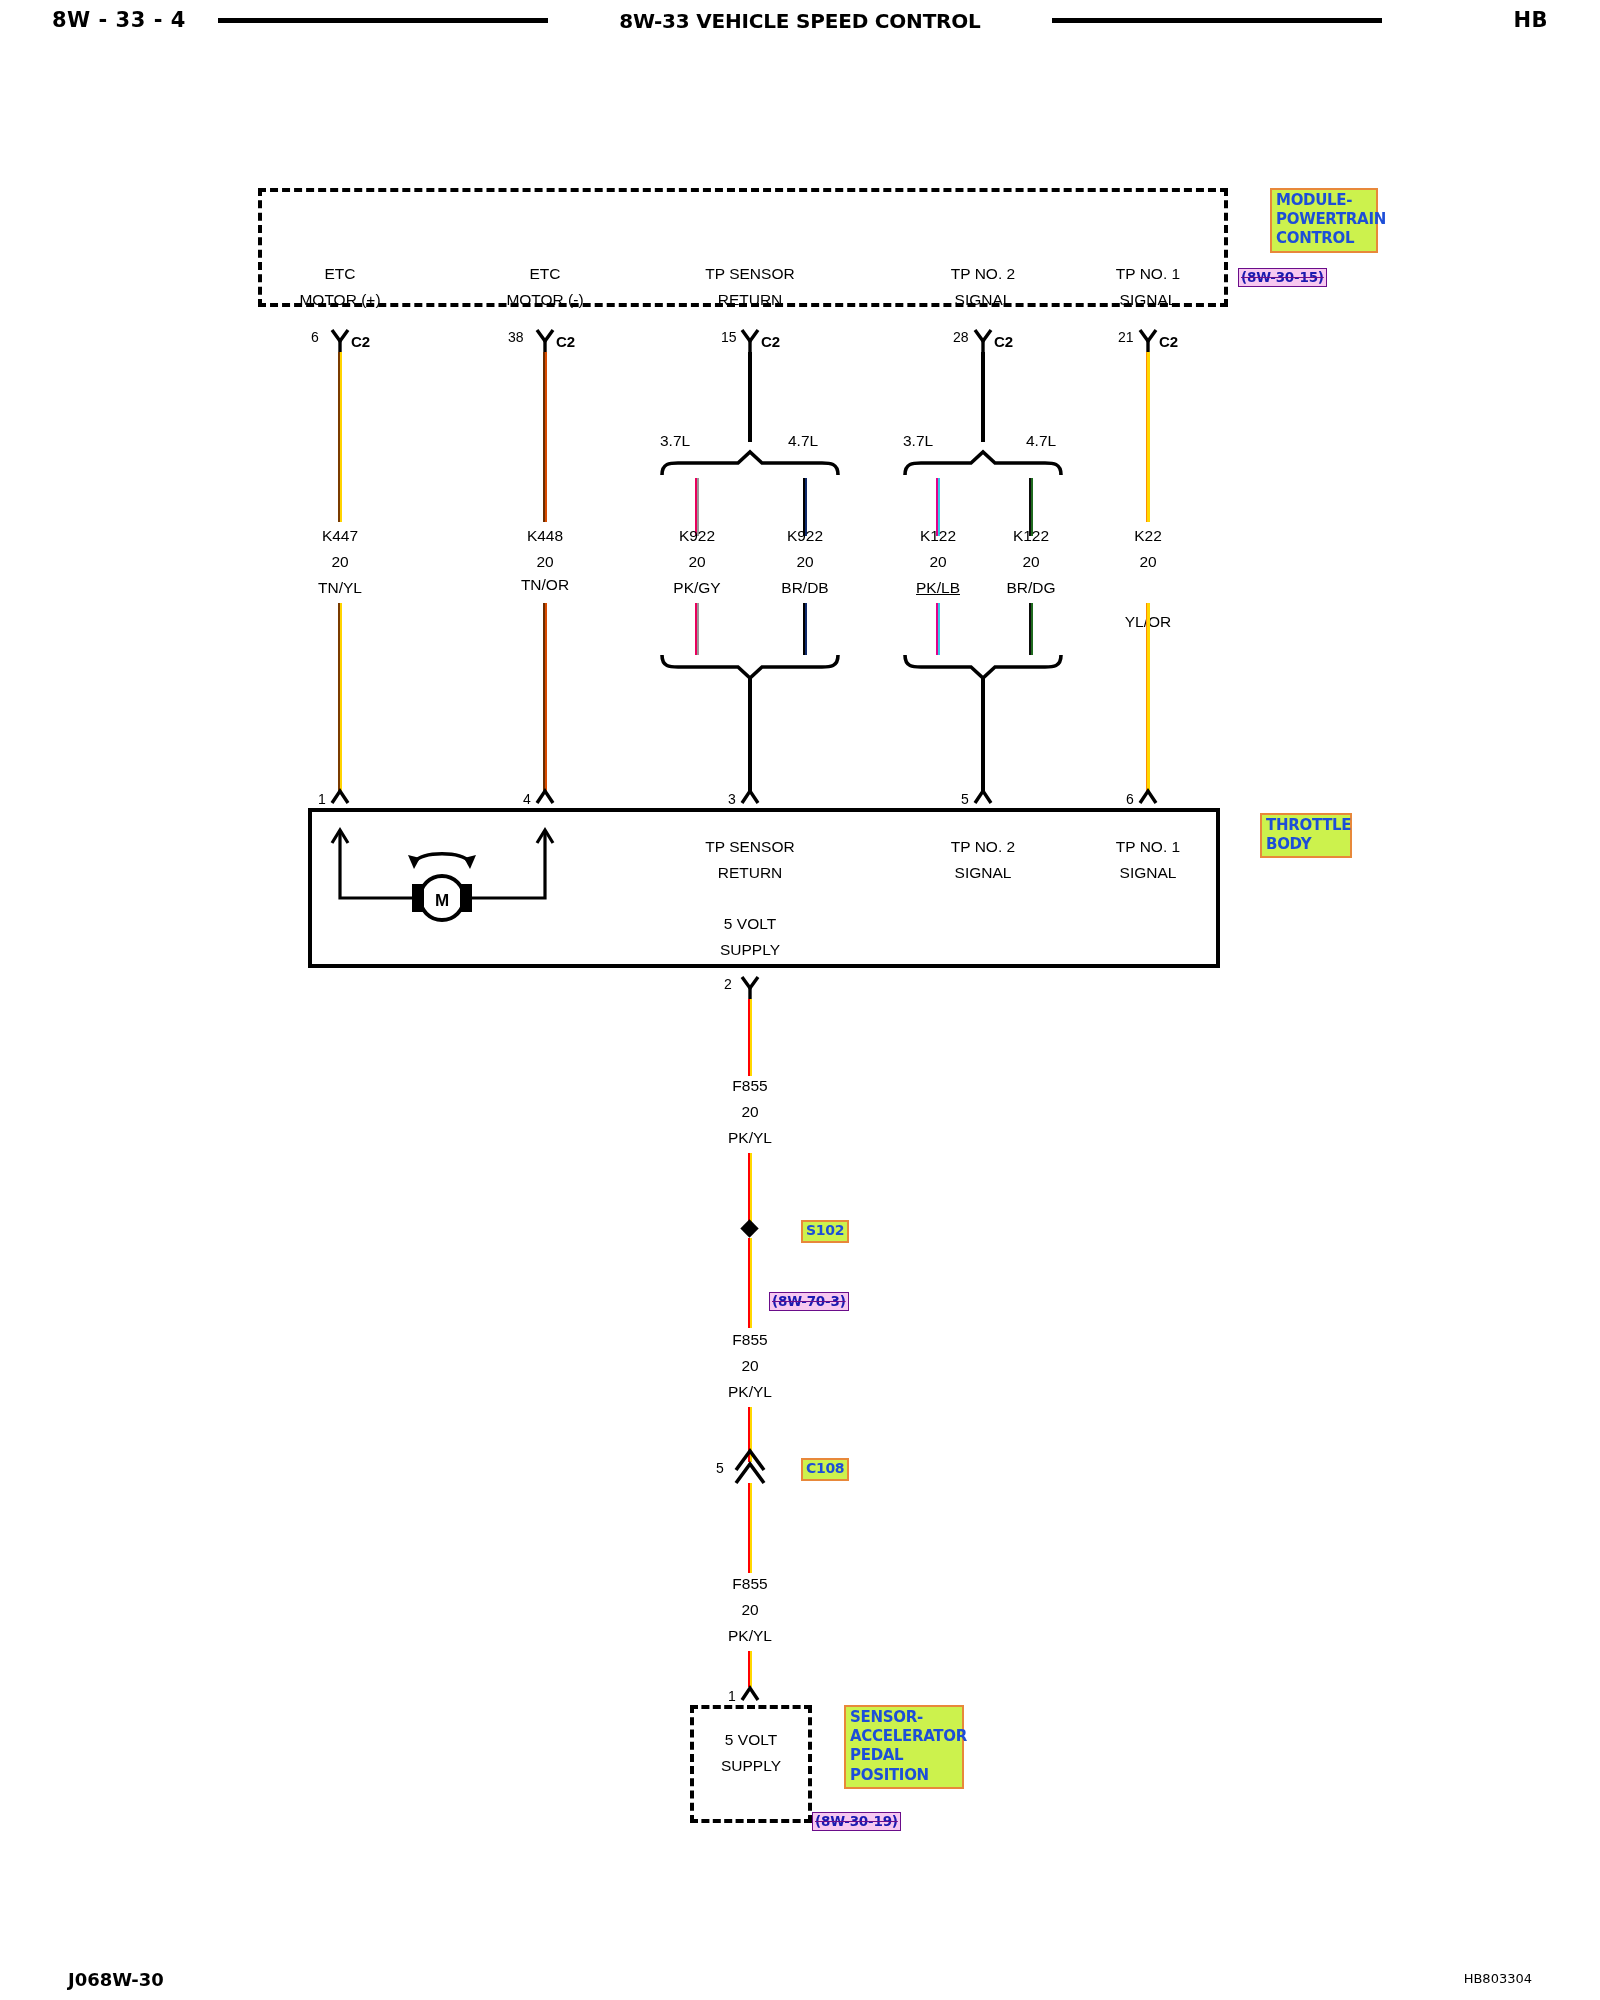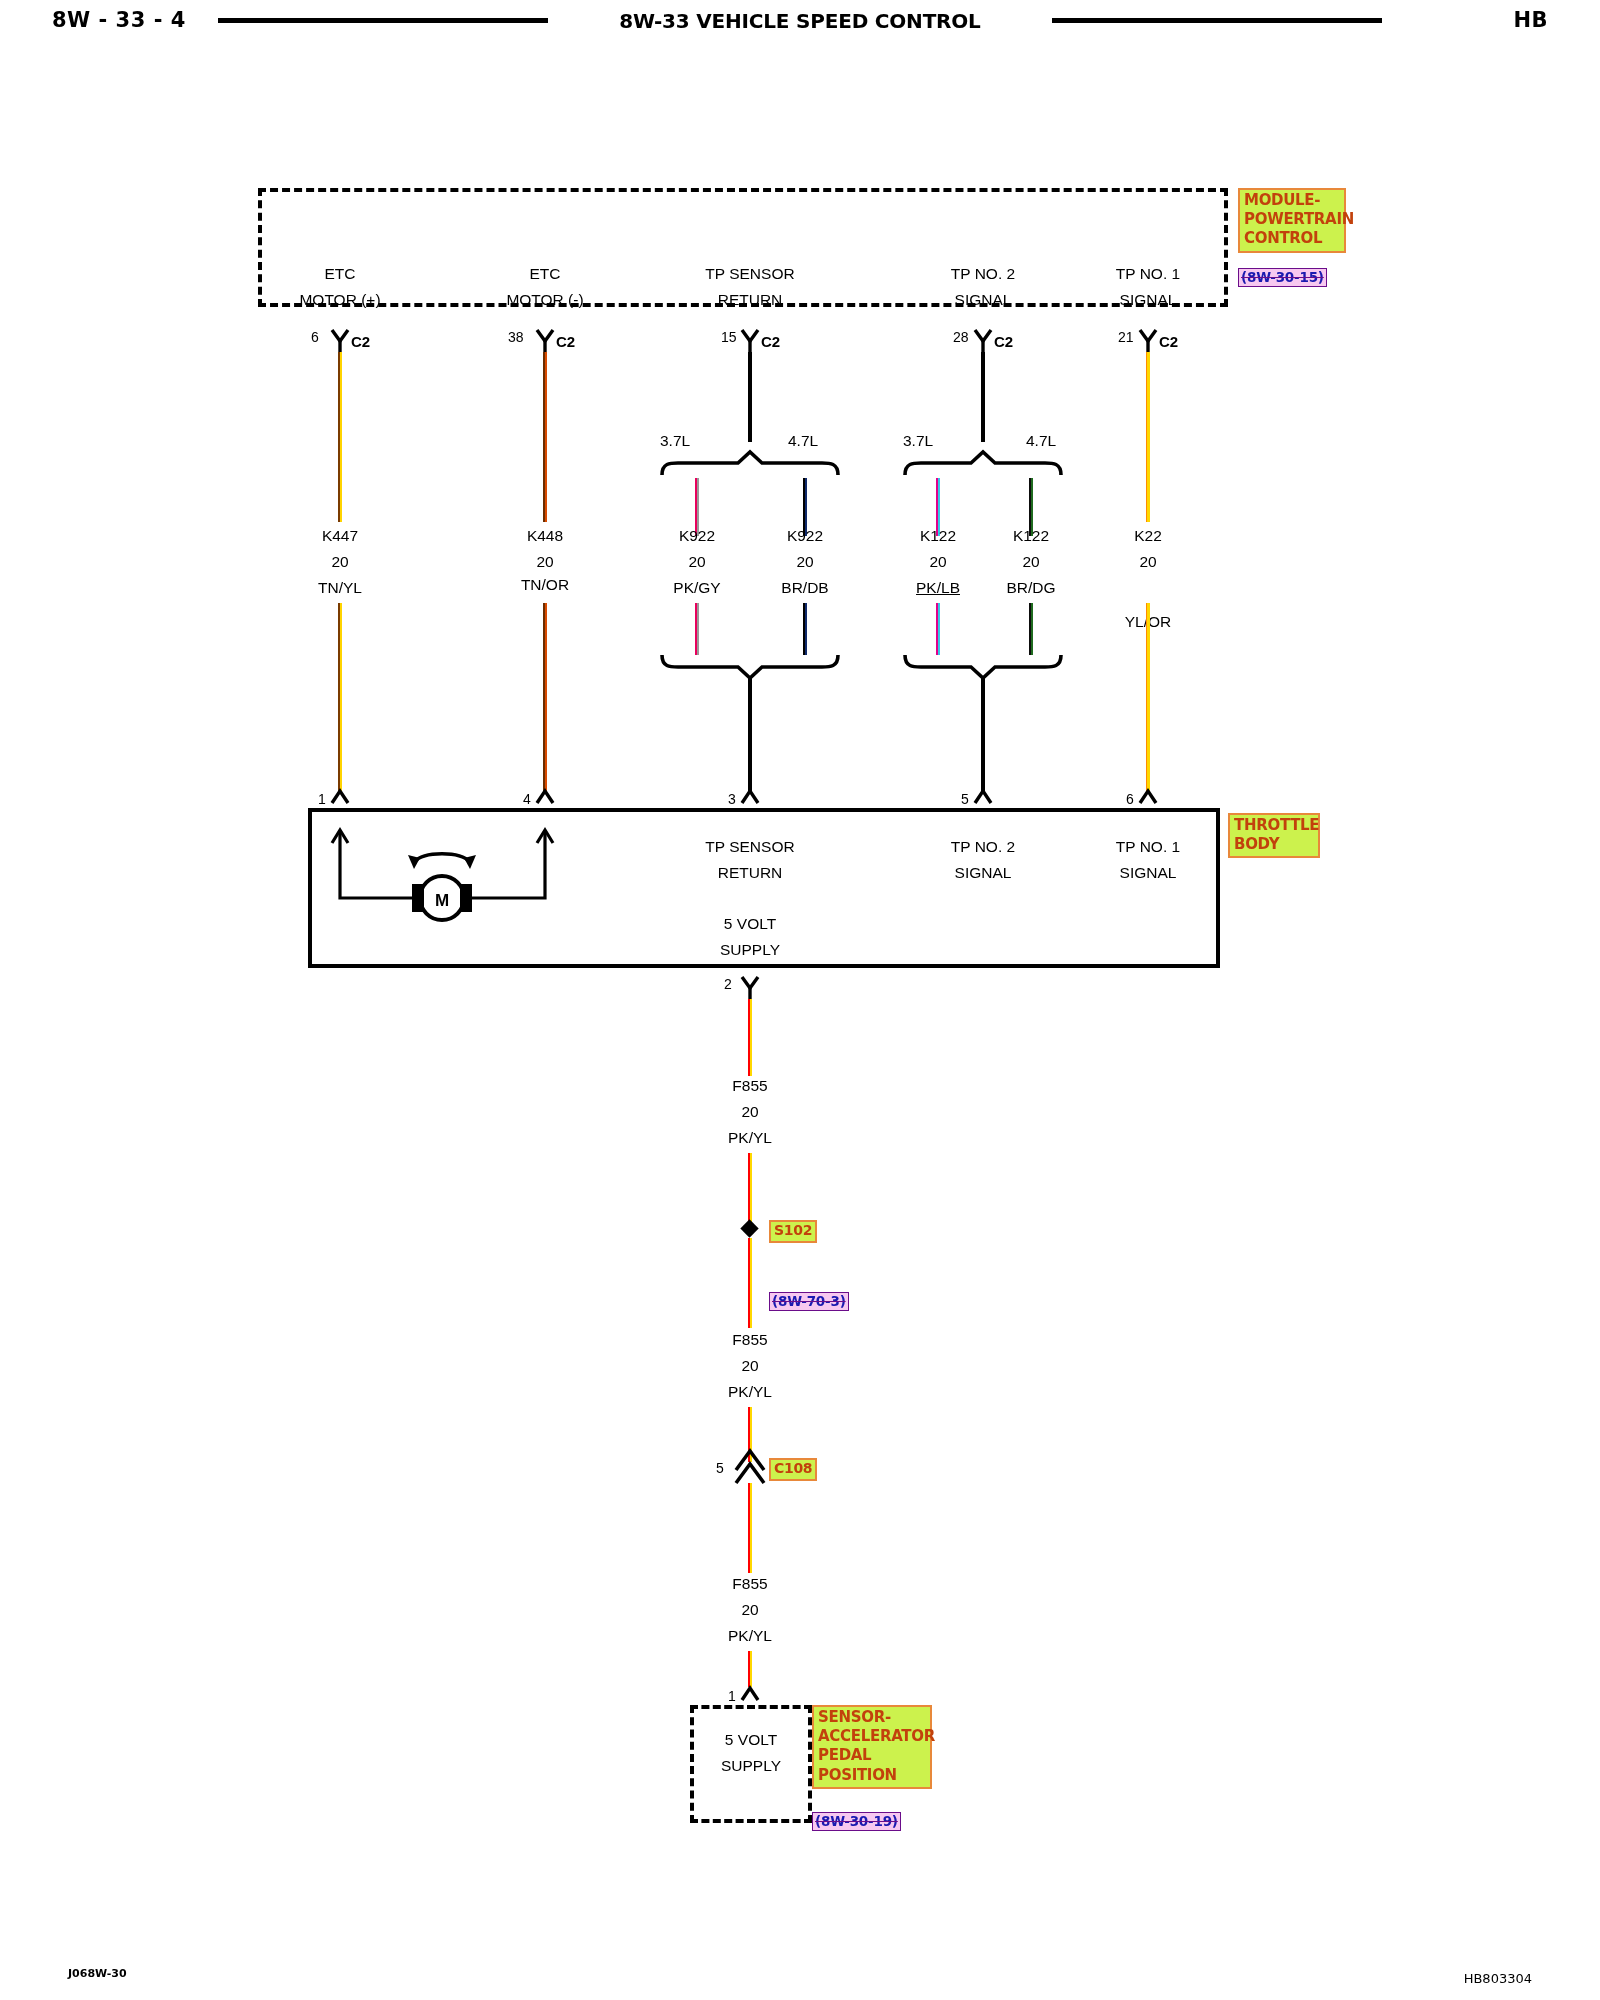--- a/index.html
+++ b/index.html
@@ -35,22 +35,22 @@
     position:absolute; left:0; right:0; top:46px;
     text-align:center; font-size:19px; font-weight:bold;
     font-family:"DejaVu Sans", sans-serif;
   }
   .hdr-rule { position:absolute; height:5px; background:#000; top:18px; }
   .hdr-rule.l { left:218px; width:330px; }
   .hdr-rule.r { right:218px; width:330px; }
 
   
   .ftr-left {
-    position:absolute; left:68px; bottom:20px;
-    font-size:11px; font-weight:bold; letter-spacing:0;
+    position:absolute; left:68px; bottom:10px;
+    font-size:18px; font-weight:bold; letter-spacing:0;
     font-family:"DejaVu Sans", sans-serif;
   }
   .ftr-right {
     position:absolute; right:68px; bottom:14px;
     font-size:13px; font-weight:normal;
     font-family:"DejaVu Sans", sans-serif;
   }
 
   
   .txt { position:absolute; font-size:15.5px; color:#000; white-space:nowrap; }
@@ -80,26 +80,27 @@
   .w-pklb  { background:linear-gradient(to right,#e0008c 0 45%, #35c8e8 45% 100%); }
   .w-brdg  { background:linear-gradient(to right,#0d0d0d 0 50%, #1f6b1f 50% 100%); }
   .w-ylor  { background:linear-gradient(to right,#ff8c00 0 35%, #ffd800 35% 100%); }
   .w-pkyl  { background:linear-gradient(to right,#ff0000 0 42%, #ffd800 42% 100%); }
 
   
   .hl {
     position:absolute;
     background:#ccf24d;
     border:2px solid #e8883a;
-    font-size:15px; font-weight:bold; color:#c2410c;
+    font-size:15px; font-weight:bold; color:#1d4ed8;
     line-height:1.28;
     padding:1px 3px 2px 4px;
     white-space:nowrap;
     font-family:"DejaVu Sans", sans-serif;
     letter-spacing:-.3px;
+    margin-left:32px;
   }
   .hl.sm { font-size:14px; padding:0px 3px 1px 3px; }
   .ref {
     position:absolute;
     background:#f7c8f0;
     border:1.5px solid #6a0d8a;
     color:#1a1ab0;
     font-size:13.5px; font-weight:bold;
     padding:0 2px 1px 2px;
     white-space:nowrap;

